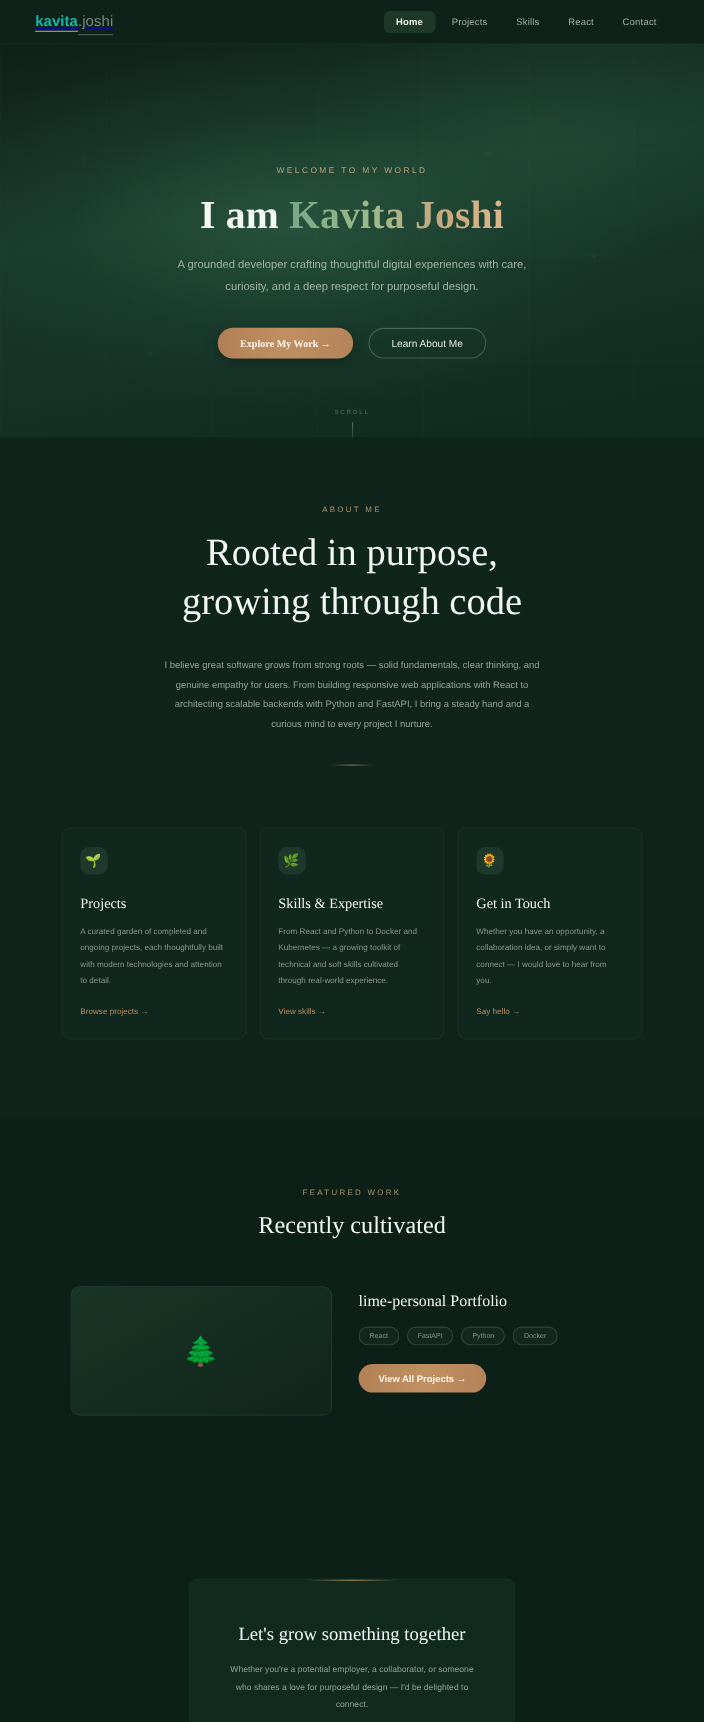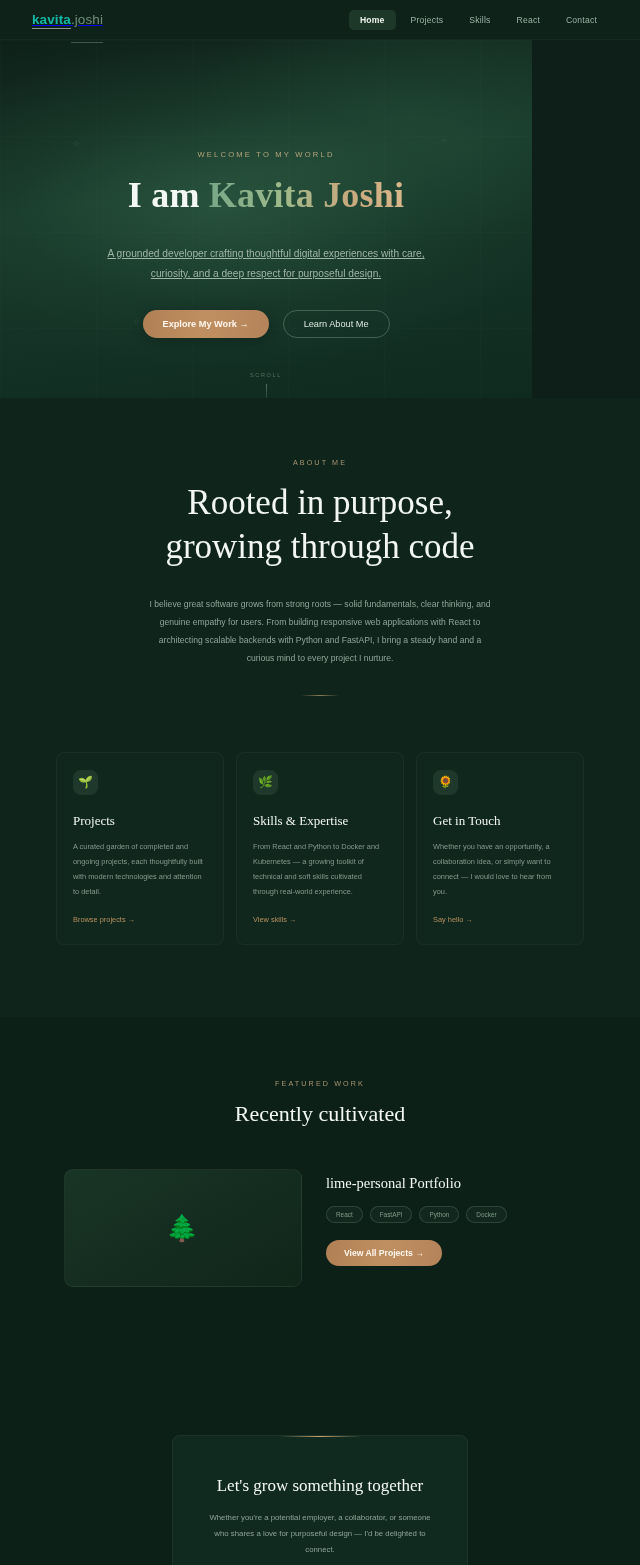--- a/index.html
+++ b/index.html
@@ -17,31 +17,31 @@
   .nav {
     position:relative; height:40px; width:640px;
     display:flex; align-items:center; justify-content:space-between;
     padding:0 32px;
     background:#0e2219;
     border-bottom:1px solid rgba(255,255,255,0.035);
     z-index:20;
   }
   .logo { font-size:13.5px; letter-spacing:.1px; }
   .logo .n1 { color:#14b8a6; font-weight:600; border-bottom:1px solid rgba(235,240,236,.55); padding-bottom:1px;}
-  .logo .n2 { color:#6d8f7c; font-weight:400; border-bottom:1px solid rgba(109,143,124,.5); padding-bottom:15px;}
+  .logo .n2 { color:#6d8f7c; font-weight:400; border-bottom:1px solid rgba(109,143,124,.5); padding-bottom:4px;}
   .nav-links { display:flex; align-items:center; gap:4px; }
   .nav-links a {
     font-size:8.6px; color:#9db3a7; text-decoration:none;
     padding:5px 11px; border-radius:5px; letter-spacing:.2px; white-space:nowrap;
   }
   .nav-links a.active { color:#eef5f0; background:rgba(104,160,122,0.17); font-weight:600; }
 
   
   .hero {
-    position:relative; height:358px; width:532px;
+    position:relative; height:358px; width:640px;
     background:
       radial-gradient(ellipse 460px 230px at 42% 46%, rgba(58,112,84,0.45) 0%, rgba(40,86,64,0.17) 45%, rgba(0,0,0,0) 72%),
       radial-gradient(ellipse 320px 180px at 78% 22%, rgba(46,96,72,0.3) 0%, rgba(0,0,0,0) 70%),
       linear-gradient(170deg,#12291f 0%,#17332616 0%,#193a2b 40%,#133024 75%,#0f2a1f 100%);
     overflow:hidden;
   }
   .hero-grain {
     position:absolute; inset:0;
     background-image:
       linear-gradient(rgba(255,255,255,0.012) 1px, transparent 1px),
@@ -60,32 +60,33 @@
   .hero h1 {
     font-family:"Liberation Serif", serif;
     font-size:36px; font-weight:700; margin-top:15px; letter-spacing:.2px;
   }
   .hero h1 .w { color:#f4f8f5; }
   .hero h1 .g {
     background:linear-gradient(90deg,#78a888 0%,#9fba8b 38%,#c8a87d 72%,#d9b88c 100%);
     -webkit-background-clip:text; background-clip:text; color:transparent;
   }
   .hero p.sub {
-    margin:28px auto 0; max-width:320px;
-    font-size:10.2px; line-height:1.95; color:#9fb4a7;text-decoration:underline;
+    margin:16px auto 0; max-width:320px;
+    font-size:10.2px; line-height:1.95; color:#9fb4a7;
   }
   .hero-btns { margin-top:26px; display:flex; justify-content:center; gap:14px; }
   .btn {
     font-size:9.2px; border-radius:999px; text-decoration:none; white-space:nowrap;
     display:inline-flex; align-items:center; justify-content:center;
   }
   .btn-primary {
     background:linear-gradient(100deg,#b07f54 0%,#c08f61 48%,#b5835a 100%);
     color:#fff7ee; padding:8px 20px; font-weight:600;
     box-shadow:0 3px 12px rgba(0,0,0,.25);
+    font-family:Liberation Serif, serif;
   }
   .btn-outline {
     border:1px solid rgba(168,196,178,0.32); color:#dce7e0; padding:8px 20px;
     background:transparent;
   }
   .scroll-ind {
     position:absolute; left:0; right:0; bottom:-8px; text-align:center; z-index:3;
   }
   .scroll-ind .lbl { font-size:5.6px; letter-spacing:1.6px; color:#56705f; }
   .scroll-ind .ln { width:1px; height:22px; margin:6px auto 0; background:linear-gradient(180deg,#52705e,rgba(82,112,94,0)); }

